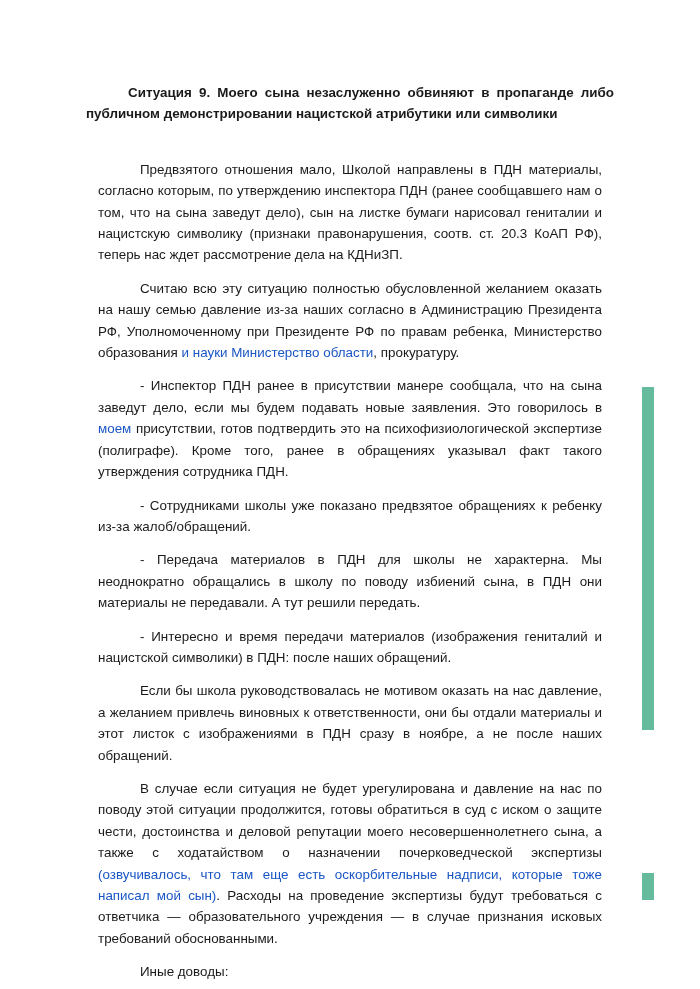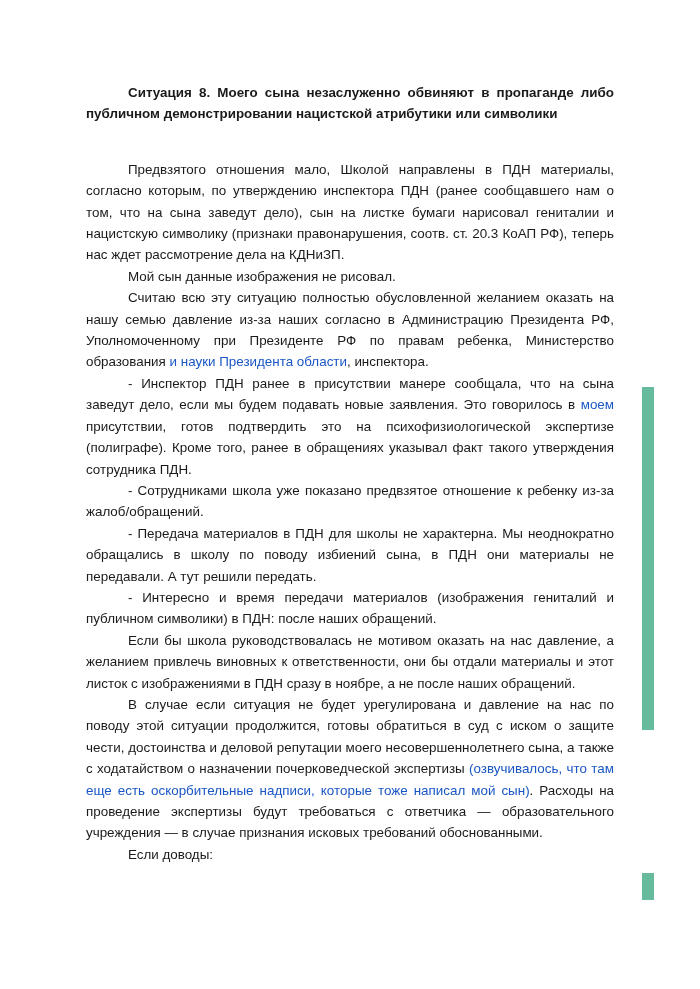--- a/index.html
+++ b/index.html
@@ -11,42 +11,41 @@
     }
     .page {
       position: absolute; left: 86px; top: 82px; width: 528px;
       font-size: 13.4px; line-height: 21.4px;
     }
     .title {
       font-weight: bold; text-align: justify; text-align-last: left;
       text-indent: 42px; margin: 0 0 34px 0;
     }
     .p {
-      margin: 0; text-align: justify; text-indent: 42px;
+      margin: 12px; text-align: justify; text-indent: 42px;
     }
     .blue { color: #1a56c4; }
     .bar {
       position: absolute; left: 642px; width: 12px; background: #66bb9d;
     }
     .bar-1 { top: 387px; height: 343px; }
     .bar-2 { top: 873px; height: 27px; }
   </style>
 </head>
 <body>
 
 <div class="page">
-  <p class="title">Ситуация 8. Моего сына незаслуженно обвиняют в пропаганде либо публичном демонстрировании нацистской атрибутики или символики</p>
+  <p class="title">Ситуация 9. Моего сына незаслуженно обвиняют в пропаганде либо публичном демонстрировании нацистской атрибутики или символики</p>
   <div id="body">
       <p class="p"><span>Предвзятого отношения мало, Школой направлены в ПДН материалы, согласно которым, по утверждению инспектора ПДН (ранее сообщавшего нам о том, что на сына заведут дело), сын на листке бумаги нарисовал гениталии и нацистскую символику (признаки правонарушения, соотв. ст. 20.3 КоАП РФ), теперь нас ждет рассмотрение дела на КДНиЗП.</span></p>
-      <p class="p"><span>Мой сын данные изображения не рисовал.</span></p>
-      <p class="p"><span>Считаю всю эту ситуацию полностью обусловленной желанием оказать на нашу семью давление из-за наших согласно в Администрацию Президента РФ, Уполномоченному при Президенте РФ по правам ребенка, Министерство образования </span><span class="blue">и науки Президента области</span><span>, инспектора.</span></p>
+      <p class="p"><span>Считаю всю эту ситуацию полностью обусловленной желанием оказать на нашу семью давление из-за наших согласно в Администрацию Президента РФ, Уполномоченному при Президенте РФ по правам ребенка, Министерство образования </span><span class="blue">и науки Министерство области</span><span>, прокуратуру.</span></p>
       <p class="p"><span>- Инспектор ПДН ранее в присутствии манере сообщала, что на сына заведут дело, если мы будем подавать новые заявления. Это говорилось в </span><span class="blue">моем</span><span> присутствии, готов подтвердить это на психофизиологической экспертизе (полиграфе). Кроме того, ранее в обращениях указывал факт такого утверждения сотрудника ПДН.</span></p>
-      <p class="p"><span>- Сотрудниками школа уже показано предвзятое отношение к ребенку из-за жалоб/обращений.</span></p>
+      <p class="p"><span>- Сотрудниками школы уже показано предвзятое обращениях к ребенку из-за жалоб/обращений.</span></p>
       <p class="p"><span>- Передача материалов в ПДН для школы не характерна. Мы неоднократно обращались в школу по поводу избиений сына, в ПДН они материалы не передавали. А тут решили передать.</span></p>
-      <p class="p"><span>- Интересно и время передачи материалов (изображения гениталий и публичном символики) в ПДН: после наших обращений.</span></p>
+      <p class="p"><span>- Интересно и время передачи материалов (изображения гениталий и нацистской символики) в ПДН: после наших обращений.</span></p>
       <p class="p"><span>Если бы школа руководствовалась не мотивом оказать на нас давление, а желанием привлечь виновных к ответственности, они бы отдали материалы и этот листок с изображениями в ПДН сразу в ноябре, а не после наших обращений.</span></p>
       <p class="p"><span>В случае если ситуация не будет урегулирована и давление на нас по поводу этой ситуации продолжится, готовы обратиться в суд с иском о защите чести, достоинства и деловой репутации моего несовершеннолетнего сына, а также с ходатайством о назначении почерковедческой экспертизы </span><span class="blue">(озвучивалось, что там еще есть оскорбительные надписи, которые тоже написал мой сын)</span><span>. Расходы на проведение экспертизы будут требоваться с ответчика — образовательного учреждения — в случае признания исковых требований обоснованными.</span></p>
-      <p class="p"><span>Если доводы:</span></p>
+      <p class="p"><span>Иные доводы:</span></p>
     </div>
 </div>
 
 <div class="bar bar-1"></div>
 <div class="bar bar-2"></div>
 
 </body></html>

